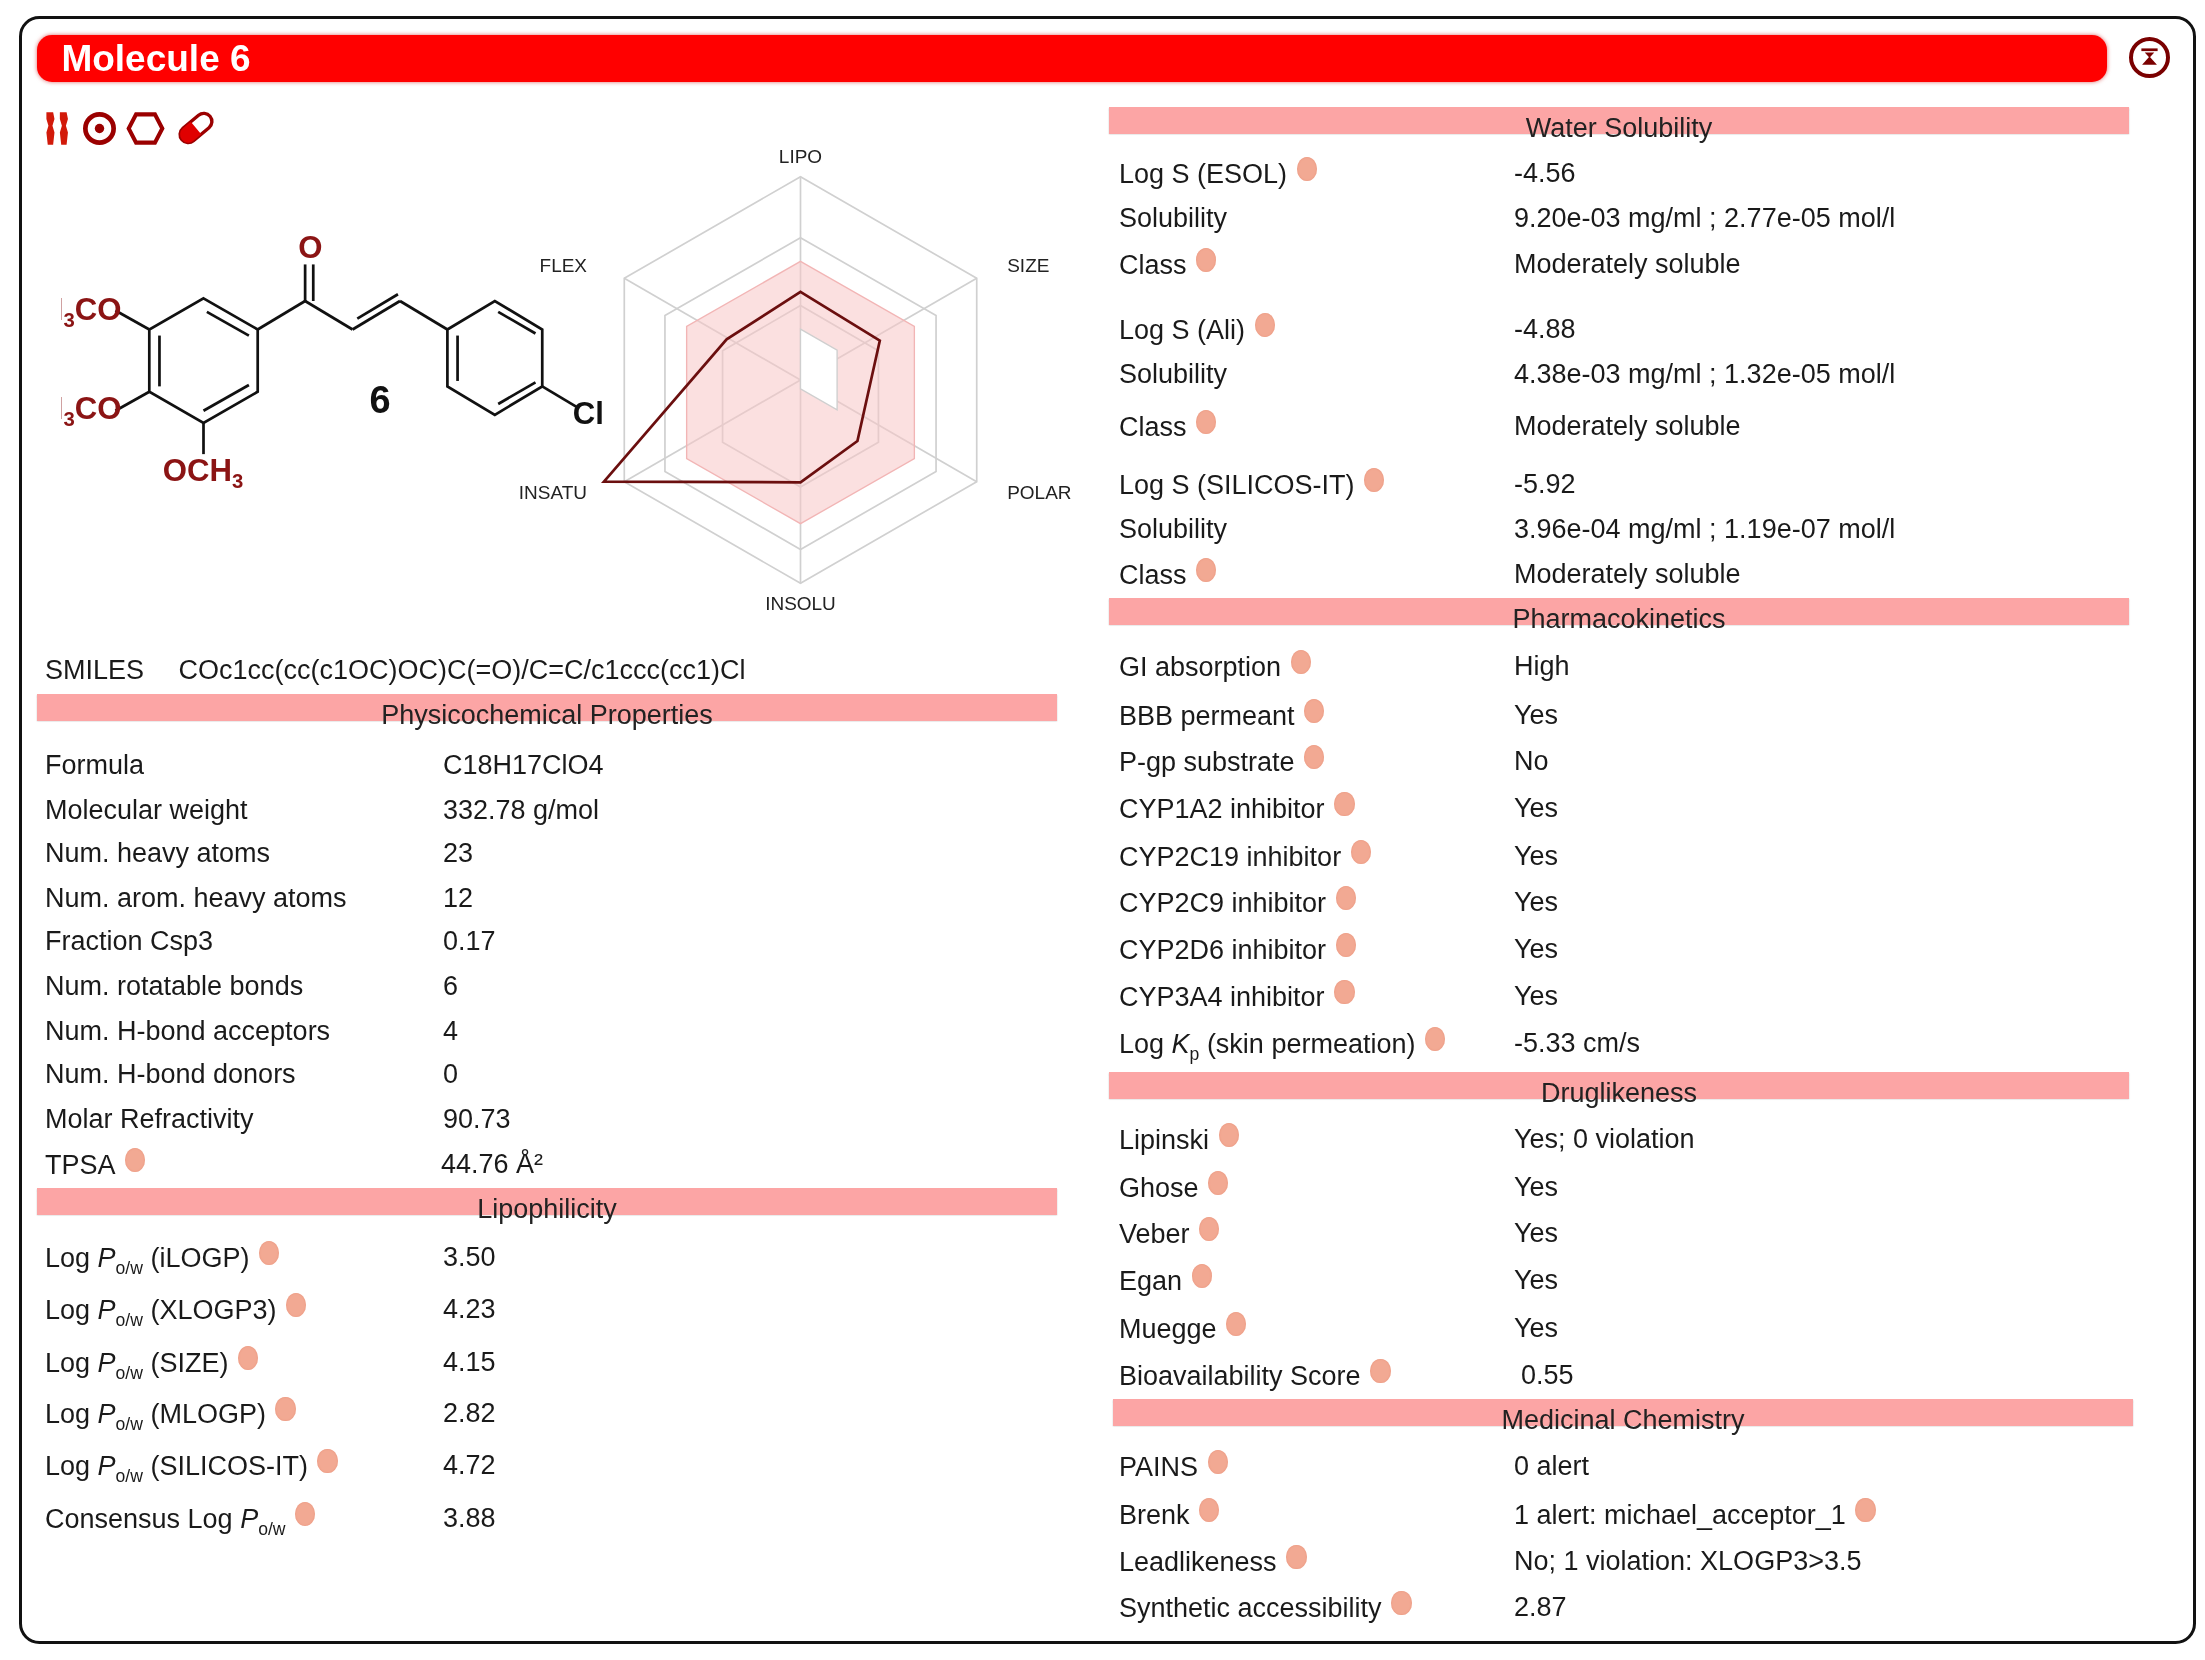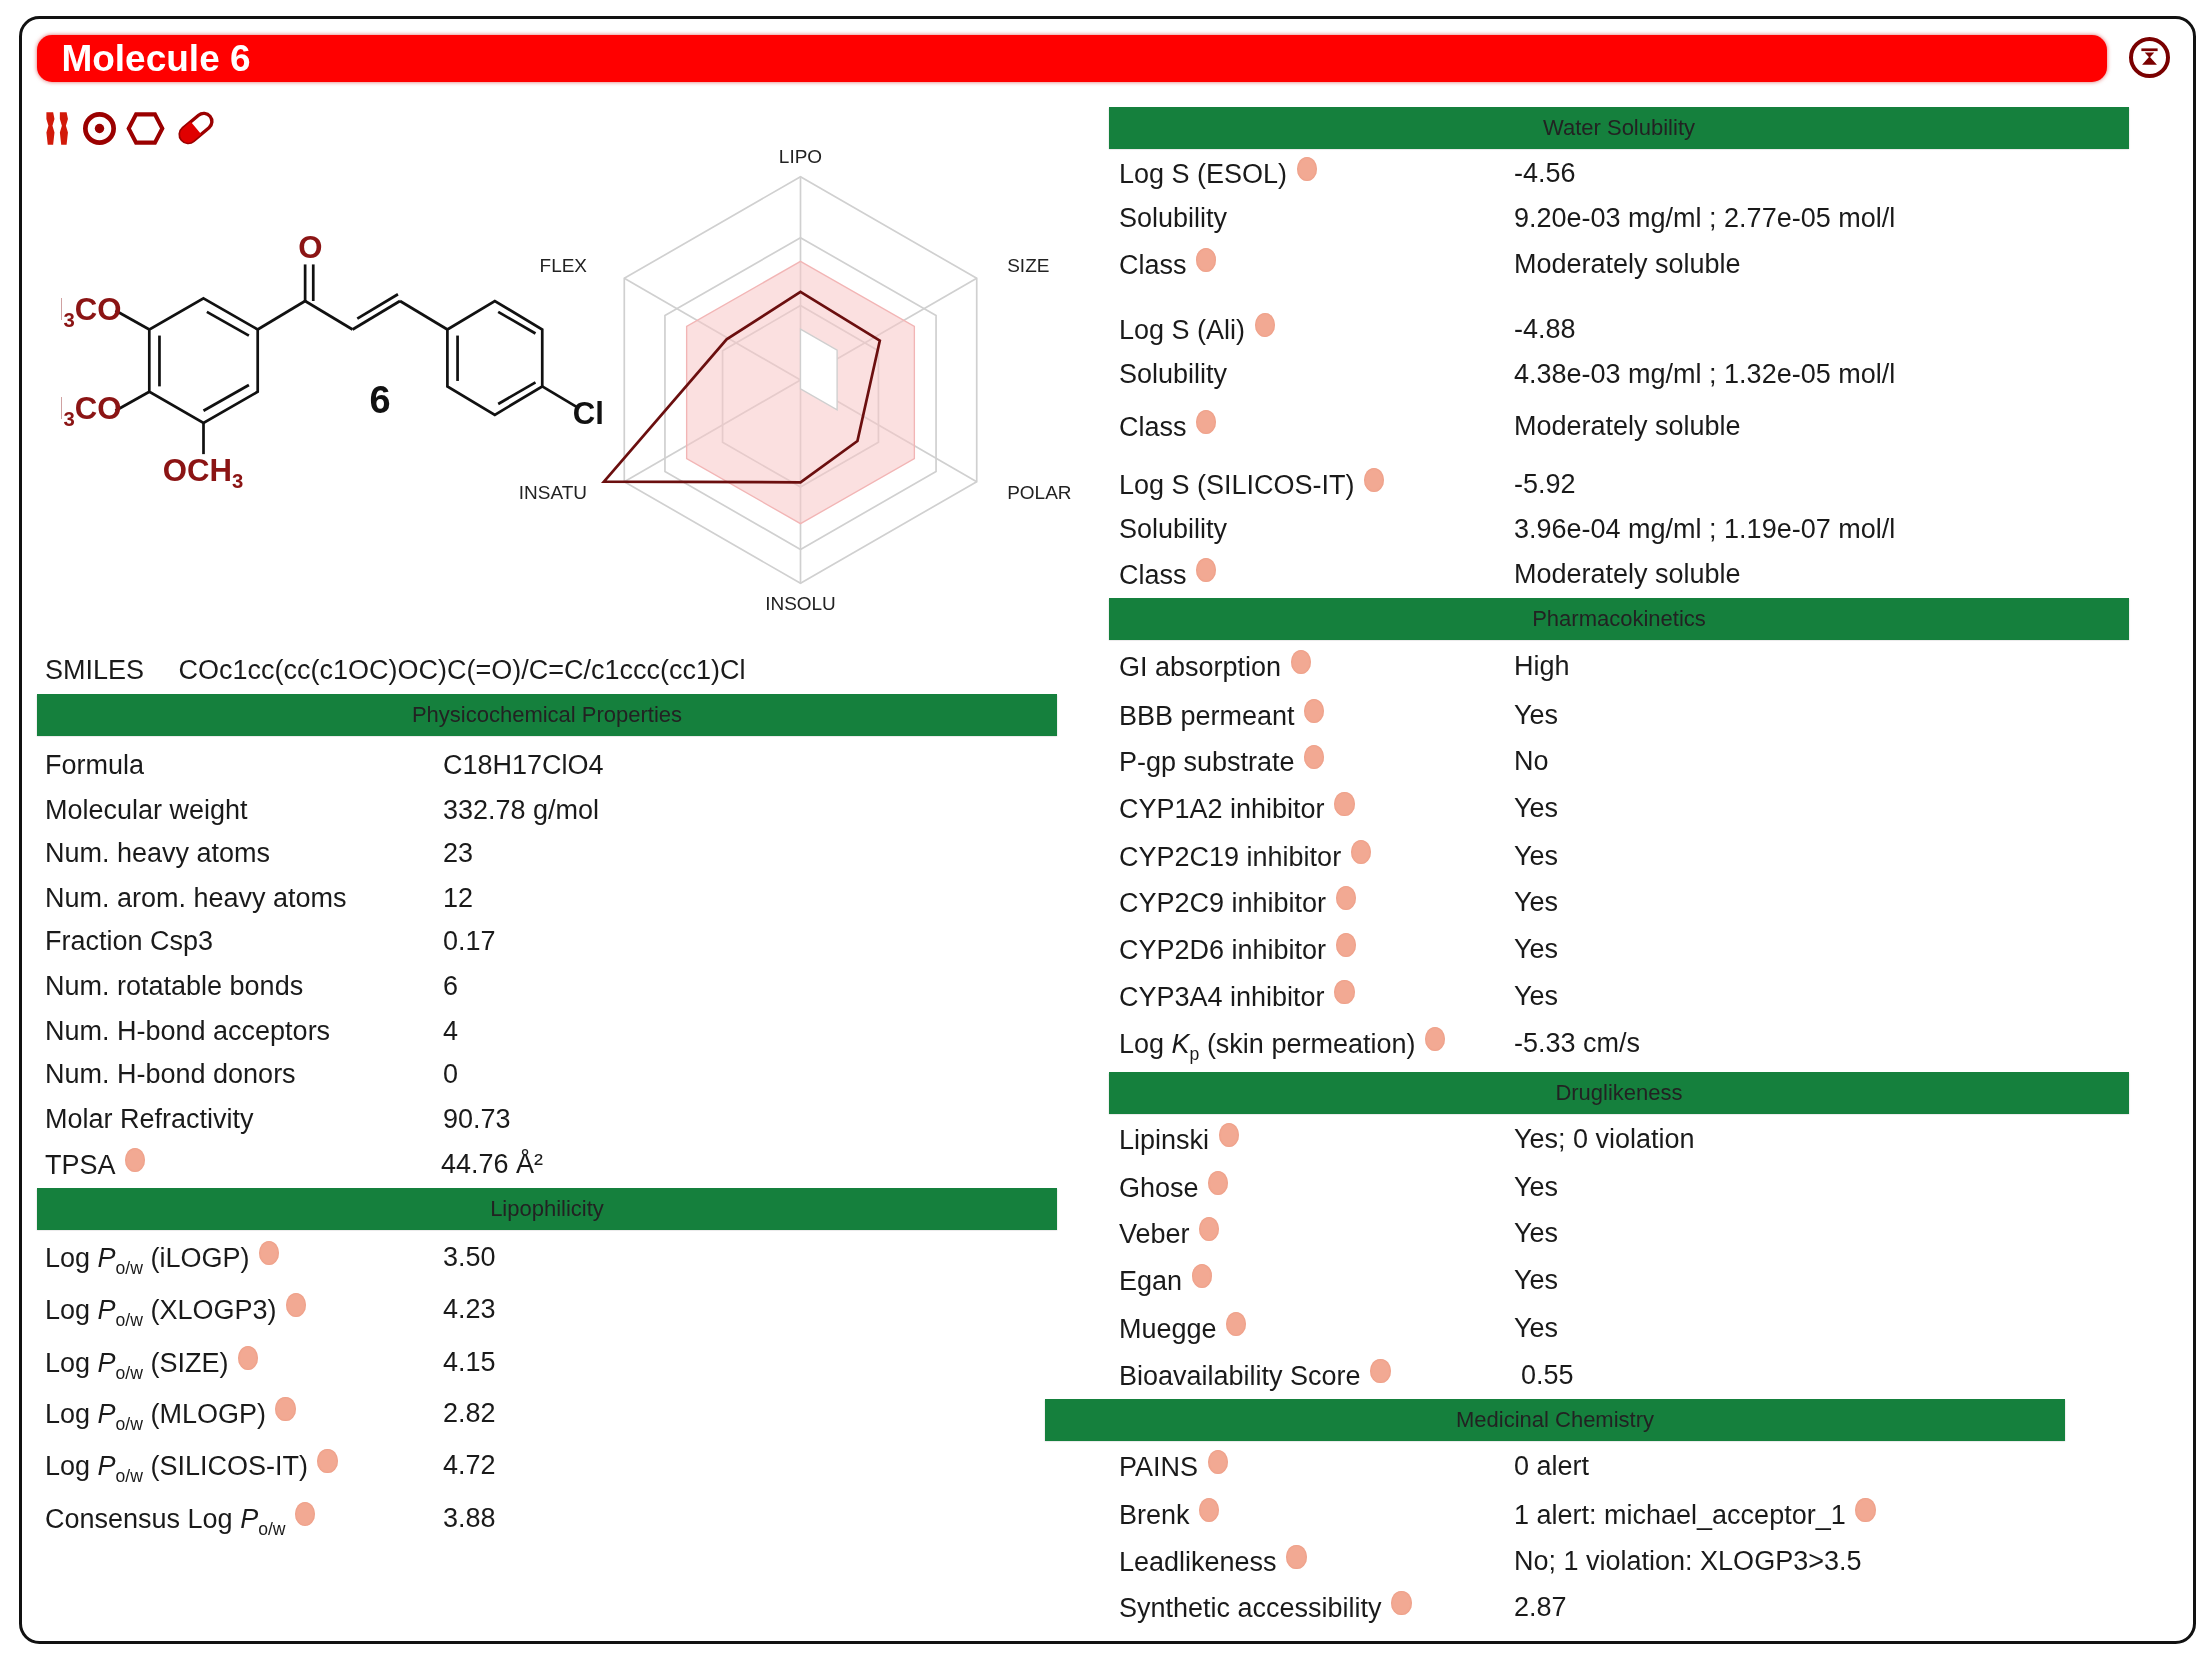--- a/index.html
+++ b/index.html
@@ -16,22 +16,22 @@
   .icons { position: absolute; left: 41px; top: 109px; display: flex; gap: 9.5px; align-items: center; }
   .icons svg { display: block; }
 
   .mol { position: absolute; left: 61px; top: 217px; width: 556px; height: 271px; }
   .radar { position: absolute; left: 502px; top: 136px; width: 597px; height: 488px; }
   .radar text { font-family: "Liberation Sans", sans-serif; font-size: 28px; fill: #222; }
 
   .smiles { position: absolute; left: 45px; top: 655px; font-size: 27px; white-space: nowrap; }
   .smiles .lbl { margin-right: 27px; }
 
-  .section-head { position: absolute; height: 42px; background: #15803d; text-align: center;
-                  font-size: 22px; line-height: 42px; color: #222; box-shadow: 0 0.7px 1.4px #bbb; }
+  .section-head { position: absolute; height: 27px; background: #fca5a5; text-align: center;
+                  font-size: 27px; line-height: 42px; color: #222; box-shadow: 0 0.7px 1.4px #bbb; }
   .row { position: absolute; font-size: 27px; white-space: nowrap; line-height: 33px; }
   .row .k { position: absolute; left: 0; top: 0; }
   .row .v { position: absolute; top: 0; }
   .dot { display: inline-block; width: 20.4px; height: 24.4px; border-radius: 50%;
          background: #f2a993; margin-left: 9.5px; vertical-align: 1.4px; box-shadow: inset 0 0 2px #e89077; }
   sub { font-size: 17.6px; vertical-align: -6.8px; }
   i { font-style: italic; }
 </style>
 </head>
 <body>
@@ -303,21 +303,21 @@
     <div class="row" style="left: 1119px; top: 1312px;">
       <span class="k"><span>Muegge</span><span class="dot"></span></span>
       <span class="v" style="left: 395px;"><span>Yes</span></span>
     </div>
     <div class="row" style="left: 1119px; top: 1359px;">
       <span class="k"><span>Bioavailability Score</span><span class="dot"></span></span>
       <span class="v" style="left: 395px; margin-left: 7px;"><span>0.55</span></span>
     </div>
   </div>
 
-<div class="section-head" style="left:1045px; top:1399px; width:1020px;">Medicinal Chemistry</div>
+<div class="section-head" style="left:1113px; top:1399px; width:1020px;">Medicinal Chemistry</div>
 <div id="medchem-rows">
     <div class="row" style="left: 1119px; top: 1450px;">
       <span class="k"><span>PAINS</span><span class="dot"></span></span>
       <span class="v" style="left: 395px;"><span>0 alert</span></span>
     </div>
     <div class="row" style="left: 1119px; top: 1498px;">
       <span class="k"><span>Brenk</span><span class="dot"></span></span>
       <span class="v" style="left: 395px;"><span>1 alert: michael_acceptor_1</span><span class="dot"></span></span>
     </div>
     <div class="row" style="left: 1119px; top: 1545px;">

